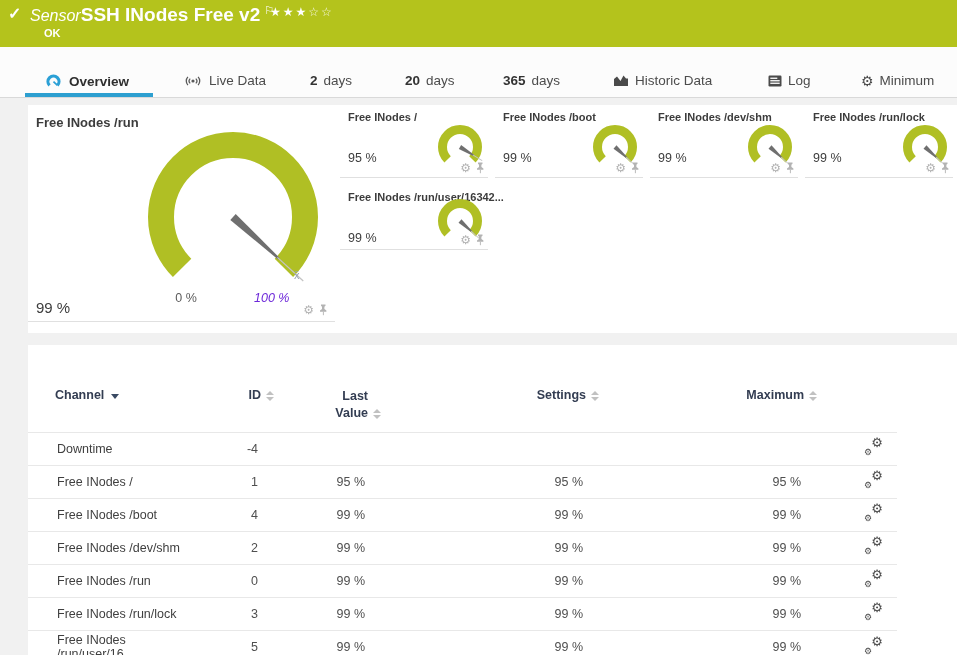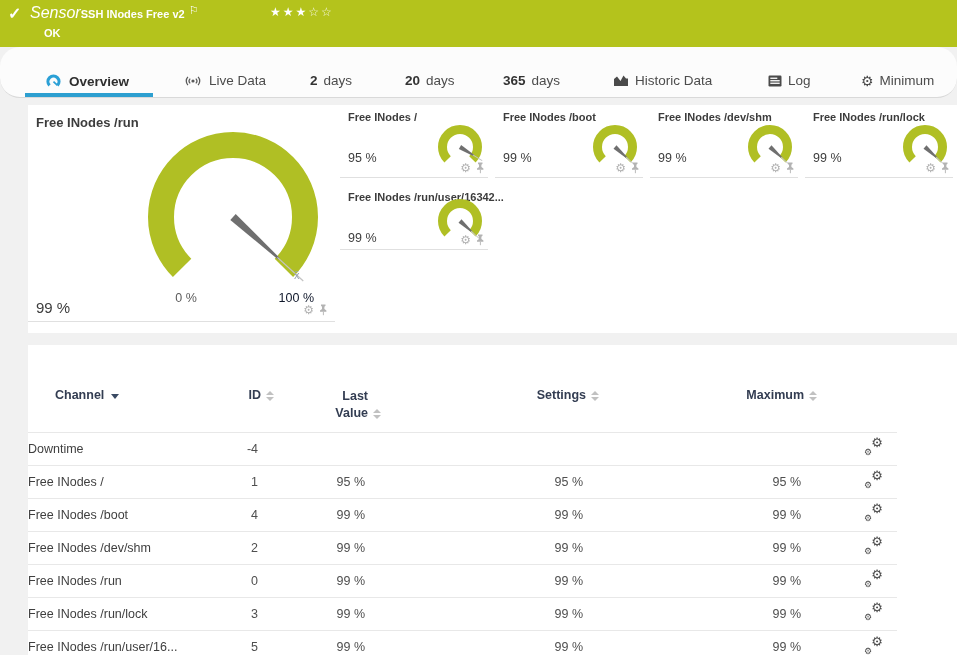--- a/index.html
+++ b/index.html
@@ -4,63 +4,63 @@
 <style>
   * { margin:0; padding:0; box-sizing:border-box; }
   html,body { width:957px; height:655px; overflow:hidden; }
   body { font-family:"Liberation Sans", sans-serif; background:#f1f1f1; position:relative; }
 
   
   .topbar { position:relative; height:47px; background:#b4c31c; color:#fff; }
   .topbar .check { position:absolute; left:8px; top:4px; font-size:16px; font-weight:700; }
   .titleline { position:absolute; left:30px; top:4px; white-space:nowrap; }
   .kind { font-style:italic; font-weight:400; font-size:16px; }
-  .sname { font-weight:700; font-size:11px; }
+  .sname { font-weight:700; font-size:19px; }
   .flag { font-size:11px; vertical-align:top; margin-left:4px; }
   .stars { position:absolute; left:270px; top:5px; font-size:12px; letter-spacing:2px; }
   .stars .empty { opacity:.85; }
   .okbadge { position:absolute; left:44px; top:27px; font-size:11px; font-weight:700; }
 
   
-  .tabbar { position:relative; height:51px; background:#fcfcfc; border-bottom:1px solid #d9d9d9;border-radius:20px; }
+  .tabbar { position:relative; height:51px; background:#fcfcfc; border-bottom:1px solid #d9d9d9; }
   .tab { position:absolute; top:26px; display:flex; align-items:center; gap:6px;
          font-size:13.5px; color:#4c4c4c; cursor:pointer; white-space:nowrap; }
   .tab b { color:#333; }
   .tab.active { color:#2f2f2f; font-weight:700; }
   .tab .gly { font-size:14px; color:#4a4a4a; line-height:1; }
   .underline { position:absolute; left:25px; top:46px; width:128px; height:4px; background:#2d9fd0; }
 
   
   .gauge-panel { position:relative; margin:7px 0 0 28px; width:929px; height:228px; background:#fff; }
   .gcell { position:absolute; background:#fff; border-bottom:1px solid #e0e0e0; }
   .gcell.big { left:0; top:0; width:307px; height:217px; }
   .gcell.small { width:148px; height:73px; }
   .gtitle { position:absolute; left:8px; top:6px; font-size:11px; color:#3c3c3c; font-weight:700; white-space:nowrap; }
   .gcell.big .gtitle { top:10px; font-size:13px; }
   .biggauge { position:absolute; left:55px; top:14px; }
   .smallgauge { position:absolute; left:88px; top:15px; }
   .gcell.small.row2 .smallgauge { top:9px; }
   .arc { fill:none; stroke:#b0bf24; }
   .scale-min { position:absolute; left:128px; top:186px; width:60px; text-align:center; font-size:12.5px; color:#5c5c5c; }
-  .scale-max { position:absolute; left:226px; top:186px; width:60px; text-align:right; font-size:12.5px; color:#0f172a; }
+  .scale-max { position:absolute; left:226px; top:186px; width:60px; text-align:left; font-size:12.5px; color:#6d28d9;font-style:italic; }
   .avg { position:absolute; left:266px; top:164px; font-size:11px; color:#98a2ae; }
   .gvalue { position:absolute; left:8px; top:46px; font-size:12.5px; color:#3d3d3d; }
   .gcell.big .gvalue { top:194px; font-size:15px; }
   .cellicons { position:absolute; right:3px; bottom:3px; display:flex; gap:4px; align-items:center; color:#b3b3b3; }
   .cellicons .gear { font-size:12px; line-height:1; }
   .gcell.big .cellicons { right:7px; bottom:5px; }
 
   
   .table-panel { margin:12px 0 0 28px; width:929px; height:312px; background:#fff; padding-top:30px; overflow:hidden; }
   table { border-collapse:collapse; table-layout:fixed; width:869px; font-size:12.5px; }
   col.c1{width:169px} col.c2{width:77px} col.c3{width:107px} col.c4{width:218px} col.c5{width:218px} col.c6{width:80px}
   th { color:#333d52; font-weight:700; text-align:right; vertical-align:top; padding:13px 0 10px 0; }
   th.c-ch { text-align:left; padding-left:27px; }
   td { height:33px; border-top:1px solid #e8e8e8; text-align:right; padding-right:16px; color:#4f4f4f; }
-  td.c-ch { text-align:left; padding-right:0; color:#3f3f3f; }
+  td.c-ch { text-align:left; padding-left:29px; padding-right:0; color:#3f3f3f; }
   td.c-gear { padding-right:14px; }
   tbody tr:first-child td { border-top:none; }
   thead tr { border-bottom:1px solid #e8e8e8; }
   .wraplv { display:inline-block; width:44px; text-align:right; line-height:1.35; }
   .sort { display:inline-flex; flex-direction:column; gap:2px; margin-left:5px; vertical-align:middle; }
   .sort i { display:block; width:0; height:0; border-left:4px solid transparent; border-right:4px solid transparent; }
   .sort .up { border-bottom:4px solid #c1c1c1; }
   .sort .down { border-top:4px solid #c1c1c1; }
   .sort.bottomed { vertical-align:bottom; margin-bottom:3px; }
   .tri-sorted { display:inline-block; width:0; height:0; border-left:4.5px solid transparent; border-right:4.5px solid transparent; border-top:5px solid #3a4a63; margin-left:7px; }

